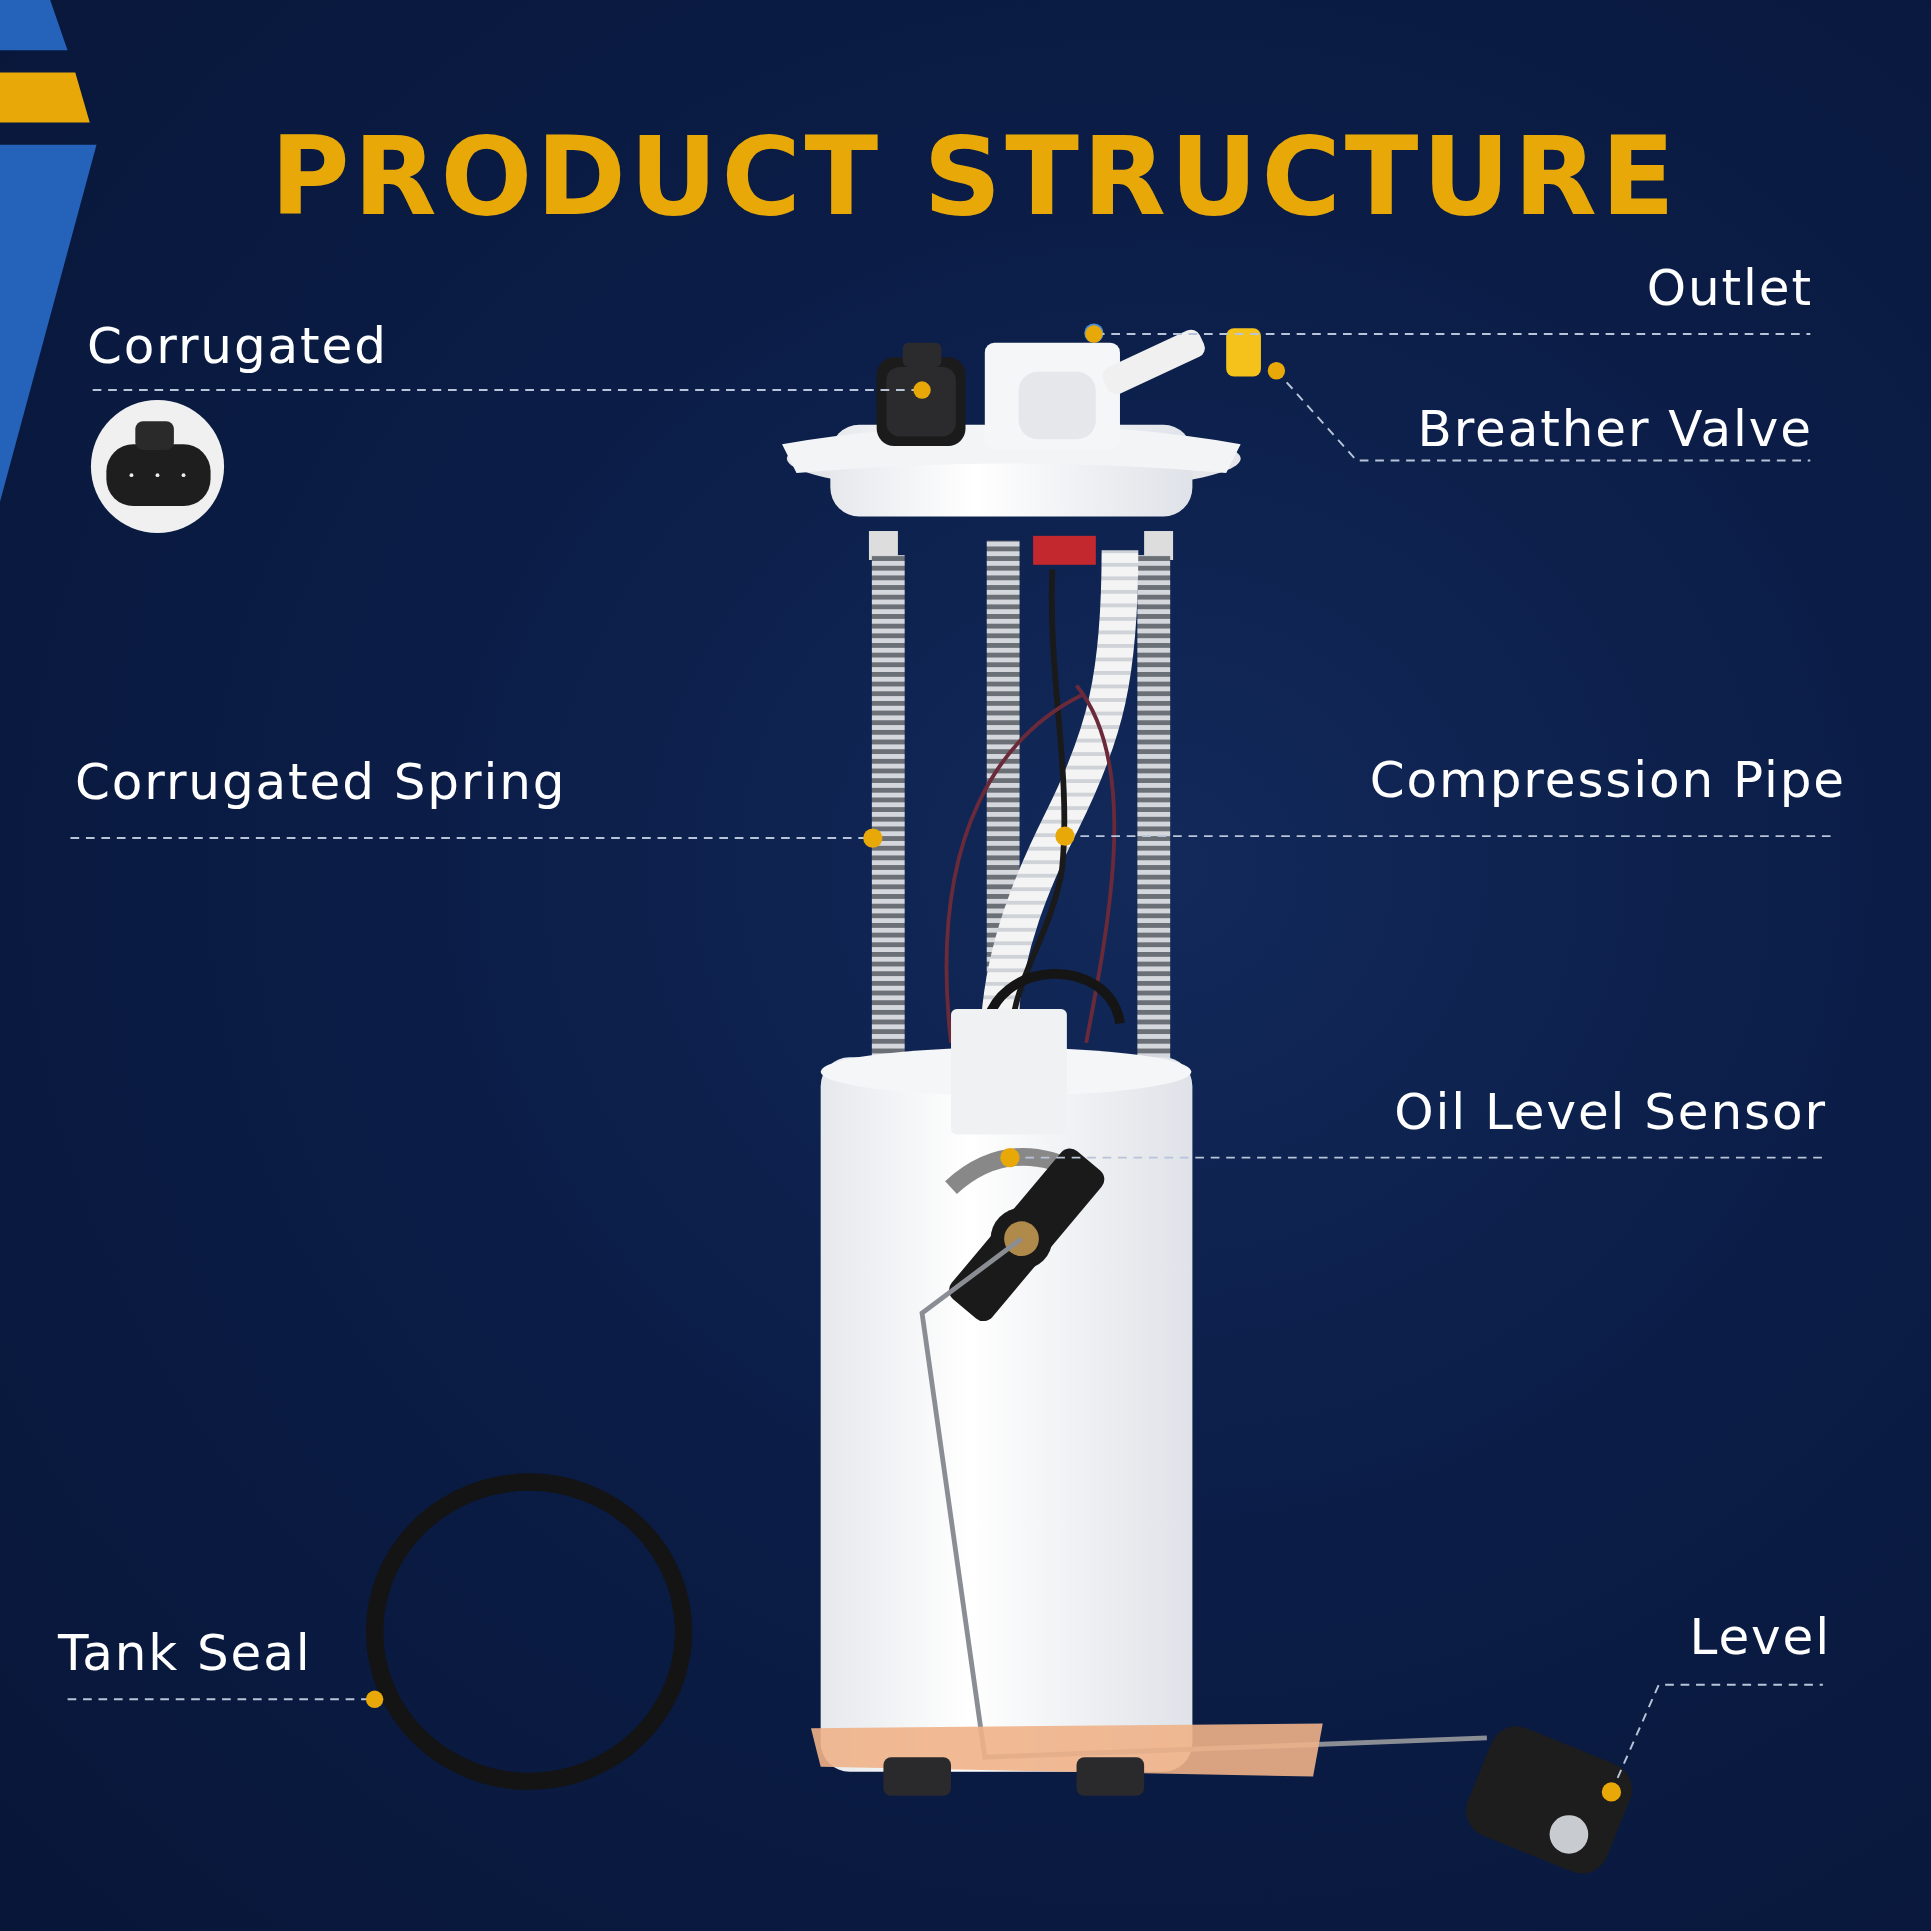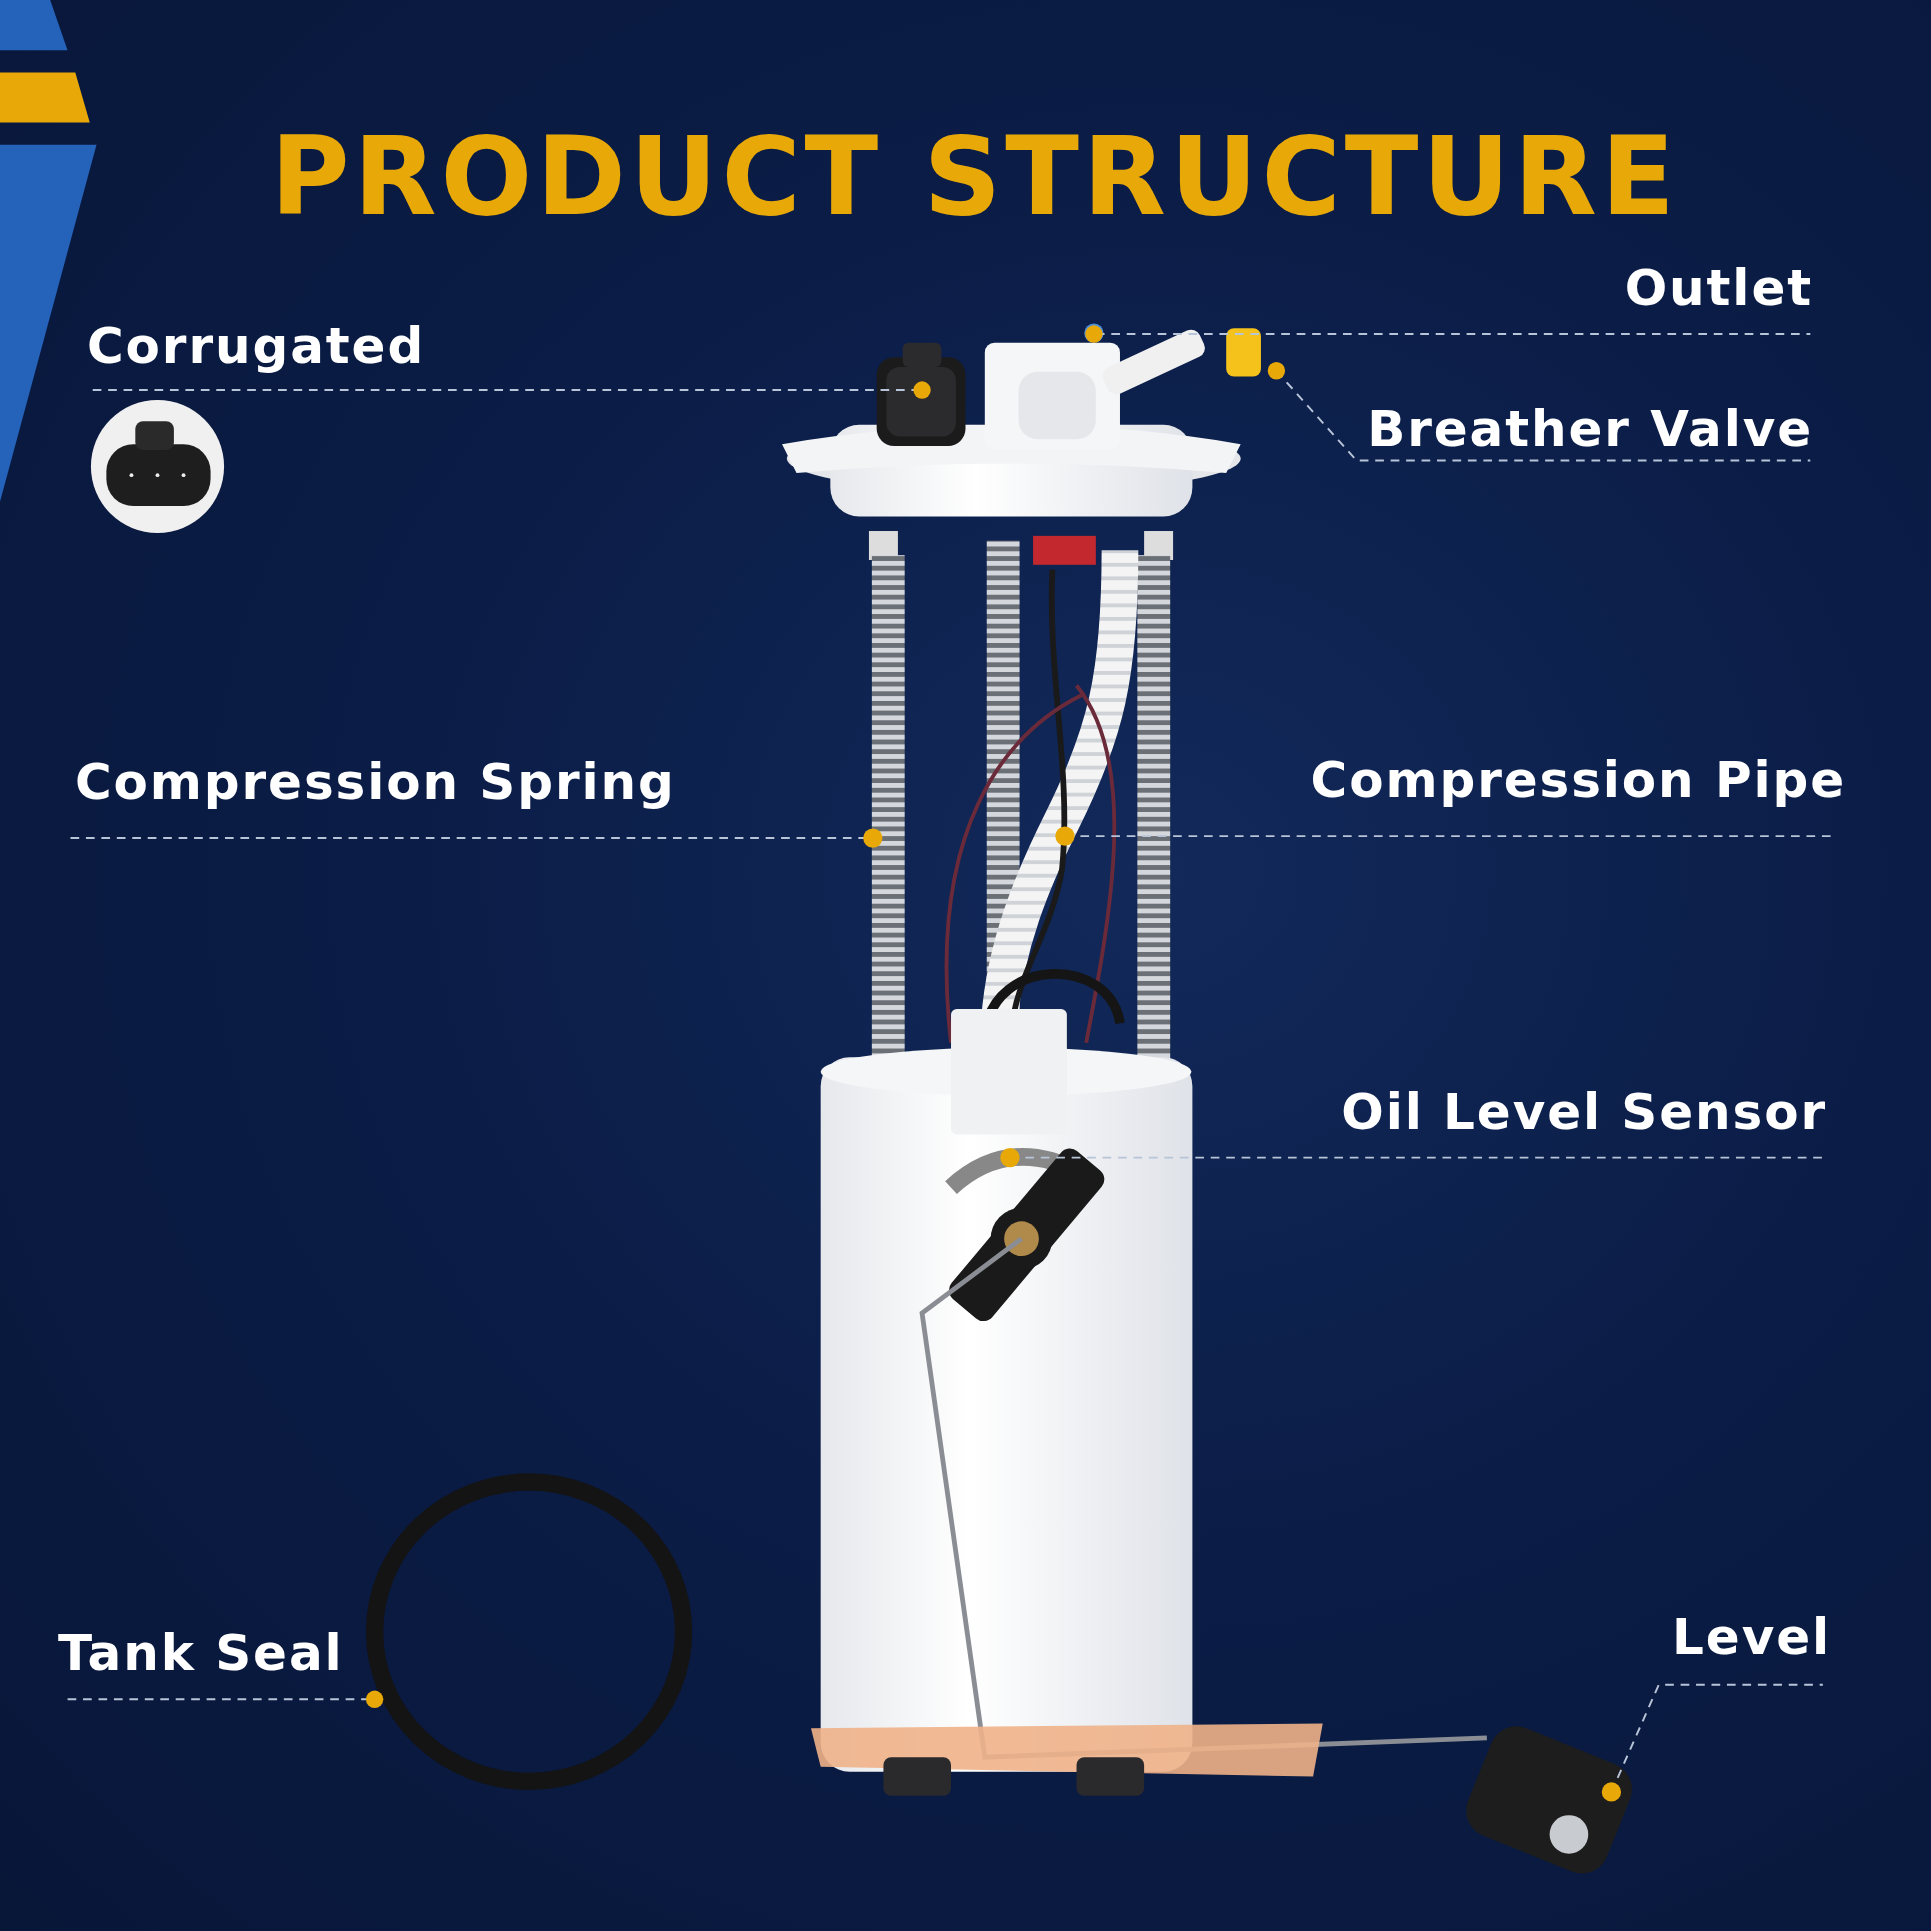--- a/index.html
+++ b/index.html
@@ -7,21 +7,21 @@
     width:1931px; height:1931px; position:relative; overflow:hidden;
     background: radial-gradient(ellipse at 60% 45%, #12295a 0%, #0b1d47 45%, #081638 100%);
     font-family: "DejaVu Sans", sans-serif;
   }
   .title {
     position:absolute; left:0; right:0; top:114px; text-align:center;
     font-size:108px; font-weight:bold; letter-spacing:3.9px; color:#e8a908;
     padding-left:18px;
   }
   .label {
-    position:absolute; color:#ffffff; font-size:50px; font-weight:bold; letter-spacing:1.9px;
+    position:absolute; color:#ffffff; font-size:50px; font-weight:normal; letter-spacing:1.9px;
     white-space:nowrap;
   }
   .deco { position:absolute; }
   svg.layer { position:absolute; left:0; top:0; }
 </style>
 </head>
 <body>
 
 <svg class="layer" width="193" height="579" viewBox="0 0 200 600">
   <polygon points="0,0 52,0 70,52 0,52" fill="#2563bb"></polygon>
@@ -131,18 +131,18 @@
     <circle cx="1103" cy="866" r="10"></circle>
     <circle cx="1046" cy="1199" r="10"></circle>
     <circle cx="388" cy="1760" r="9"></circle>
     <circle cx="1669" cy="1856" r="10"></circle>
   </g>
 </svg>
 
 <div class="label" style="left:87px;top:317px">Corrugated</div>
 <div class="label" style="right:118px;top:259px">Outlet</div>
 <div class="label" style="right:118px;top:400px">Breather Valve</div>
-<div class="label" style="left:75px;top:753px">Compression Spring</div>
+<div class="label" style="left:75px;top:753px">Corrugated Spring</div>
 <div class="label" style="right:85px;top:751px">Compression Pipe</div>
 <div class="label" style="right:104px;top:1083px">Oil Level Sensor</div>
 <div class="label" style="left:58px;top:1624px">Tank Seal</div>
 <div class="label" style="right:100px;top:1608px">Level</div>
 
 
 </body></html>

